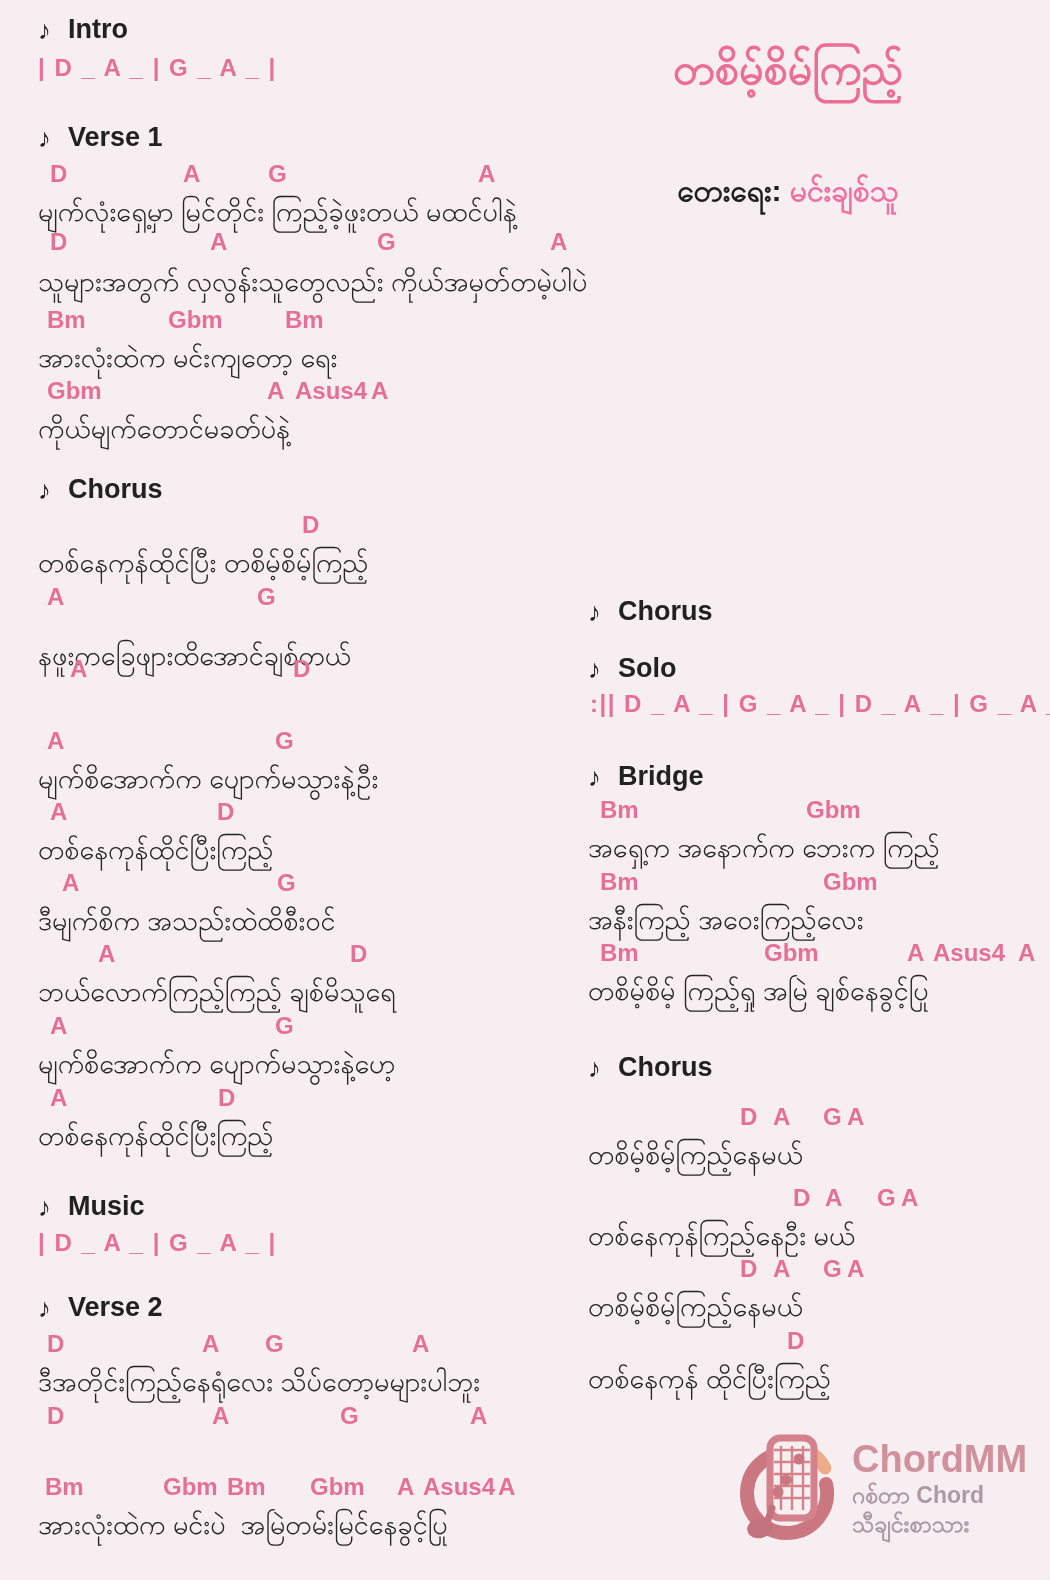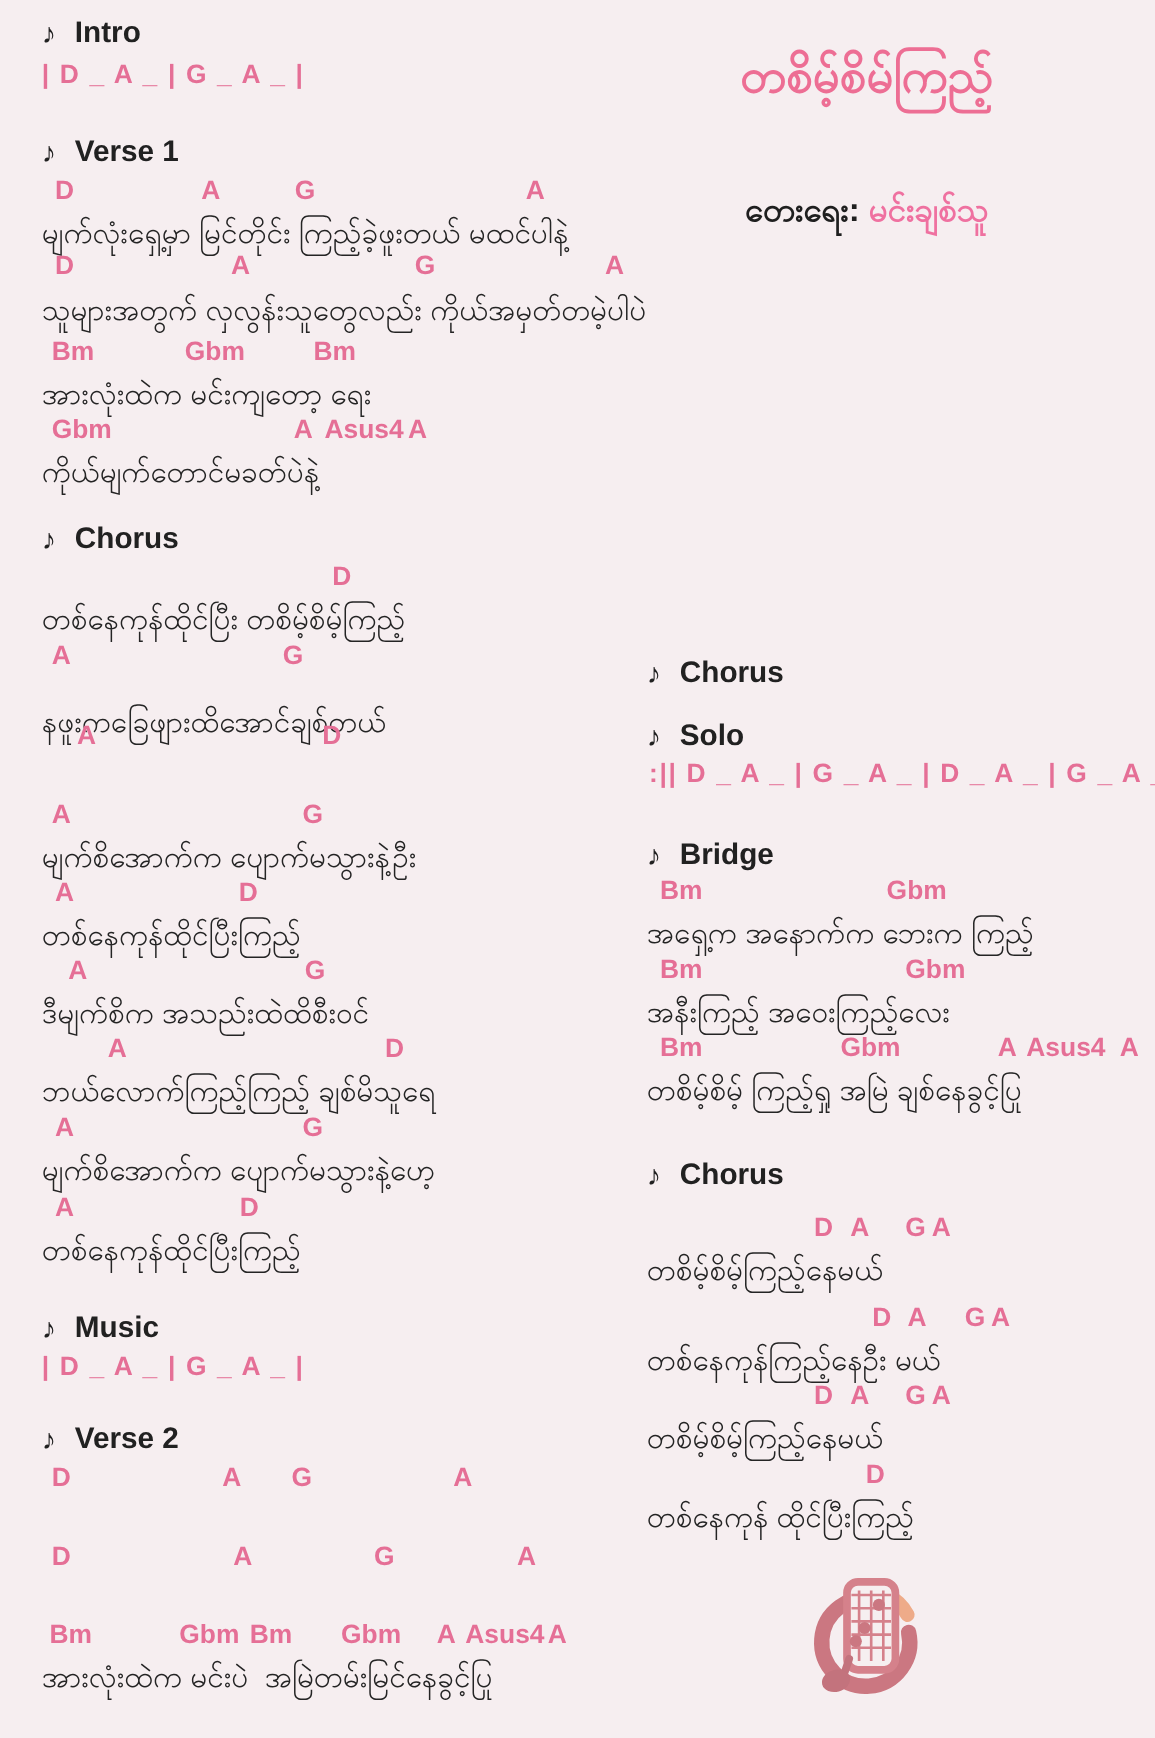--- a/index.html
+++ b/index.html
@@ -166,20 +166,21 @@
       <span class="ni">♪</span>
       <span>Verse 2</span>
     </div>
 
     <div class="crow" style="top:1330px">
       <span class="ch" style="left:9px">D</span>
       <span class="ch" style="left:164px">A</span>
       <span class="ch" style="left:227px">G</span>
       <span class="ch" style="left:374px">A</span>
     </div>
+    <div class="lyr" style="top:1362px">ဒီအတိုင်းကြည့်နေရုံလေး သိပ်တော့မများပါဘူး</div>
 
     <div class="crow" style="top:1402px">
       <span class="ch" style="left:9px">D</span>
       <span class="ch" style="left:174px">A</span>
       <span class="ch" style="left:302px">G</span>
       <span class="ch" style="left:432px">A</span>
     </div>
 
     <div class="crow" style="top:1473px">
       <span class="ch" style="left:7px">Bm</span>
@@ -291,16 +292,21 @@
           <line x1="38" y1="66" x2="74" y2="66"></line>
         </g>
         <g fill="#c4636e">
           <circle cx="63" cy="27" r="5.5"></circle>
           <circle cx="50" cy="48" r="5.5"></circle>
           <circle cx="42" cy="60" r="5.5"></circle>
         </g>
         <path d="M 36 76 L 30 94" stroke="#bb5e69" stroke-width="7" stroke-linecap="round"></path>
         <ellipse cx="24" cy="96" rx="13" ry="10" fill="#bb5e69" transform="rotate(-15 24 96)"></ellipse>
       </svg>
+      <div class="logo-txt">
+        <span class="logo-brand">ChordMM</span>
+        <span class="logo-tag">ဂစ်တာ Chord</span>
+        <span class="logo-tag">သီချင်းစာသား</span>
+      </div>
     </div>
 
   </div>
 </div>
 
 </body></html>

